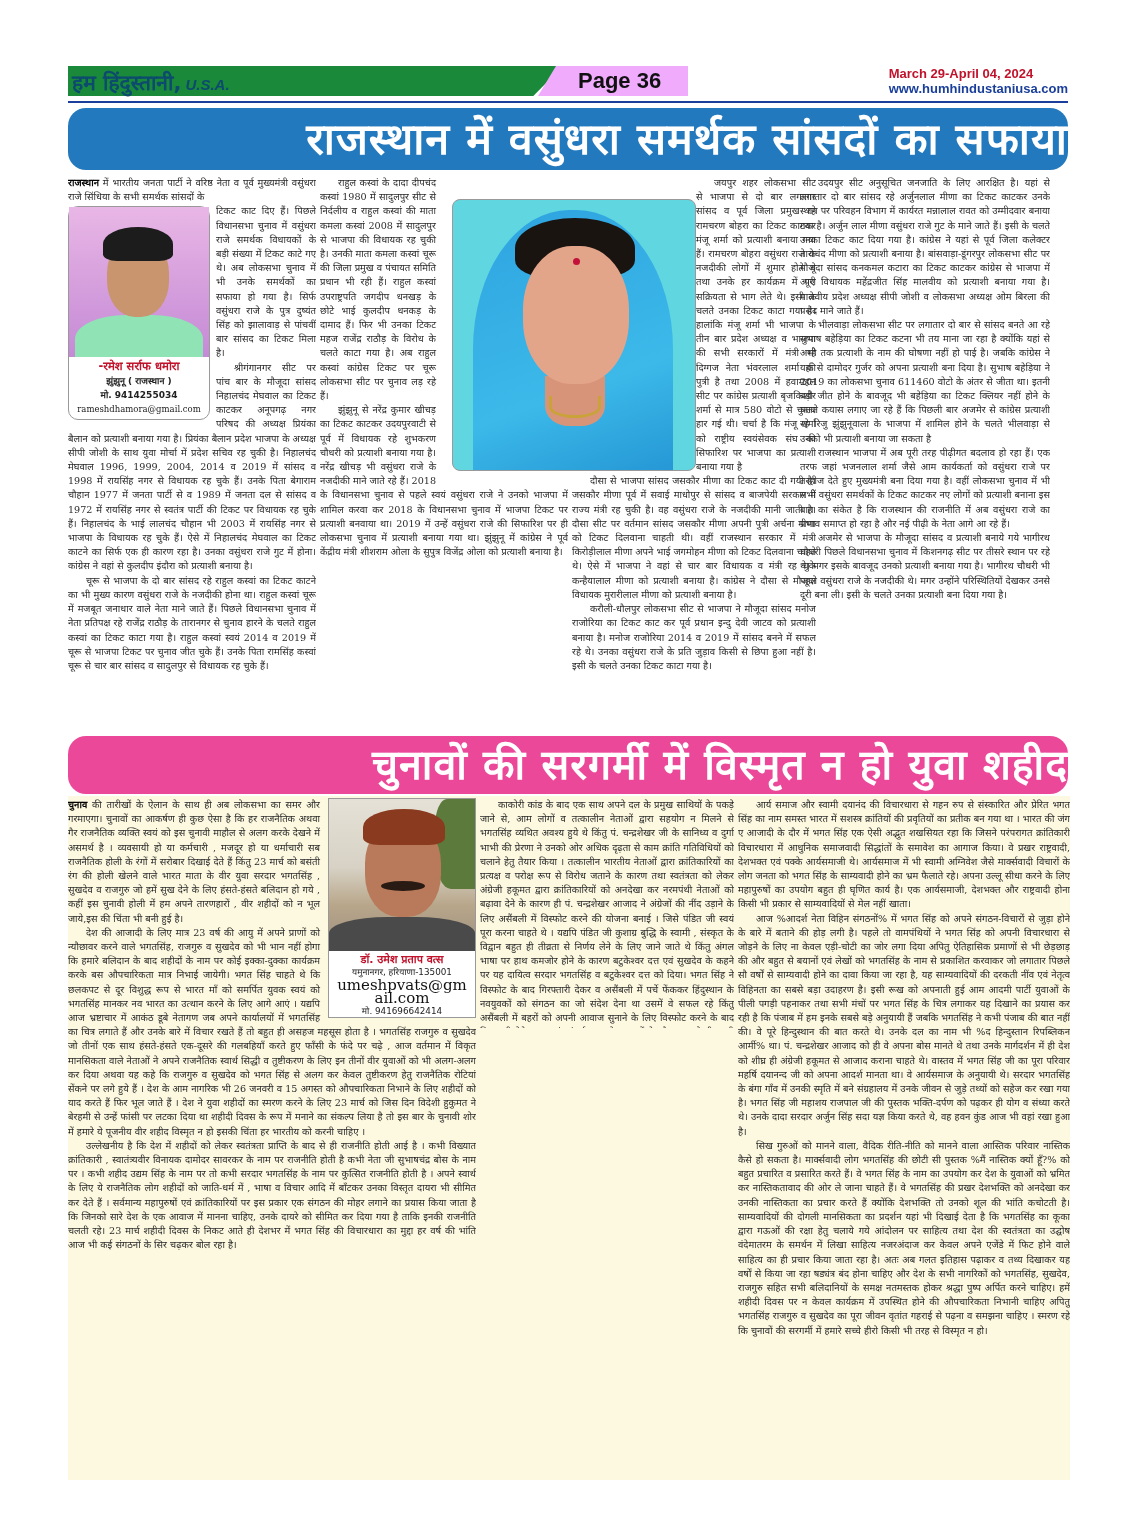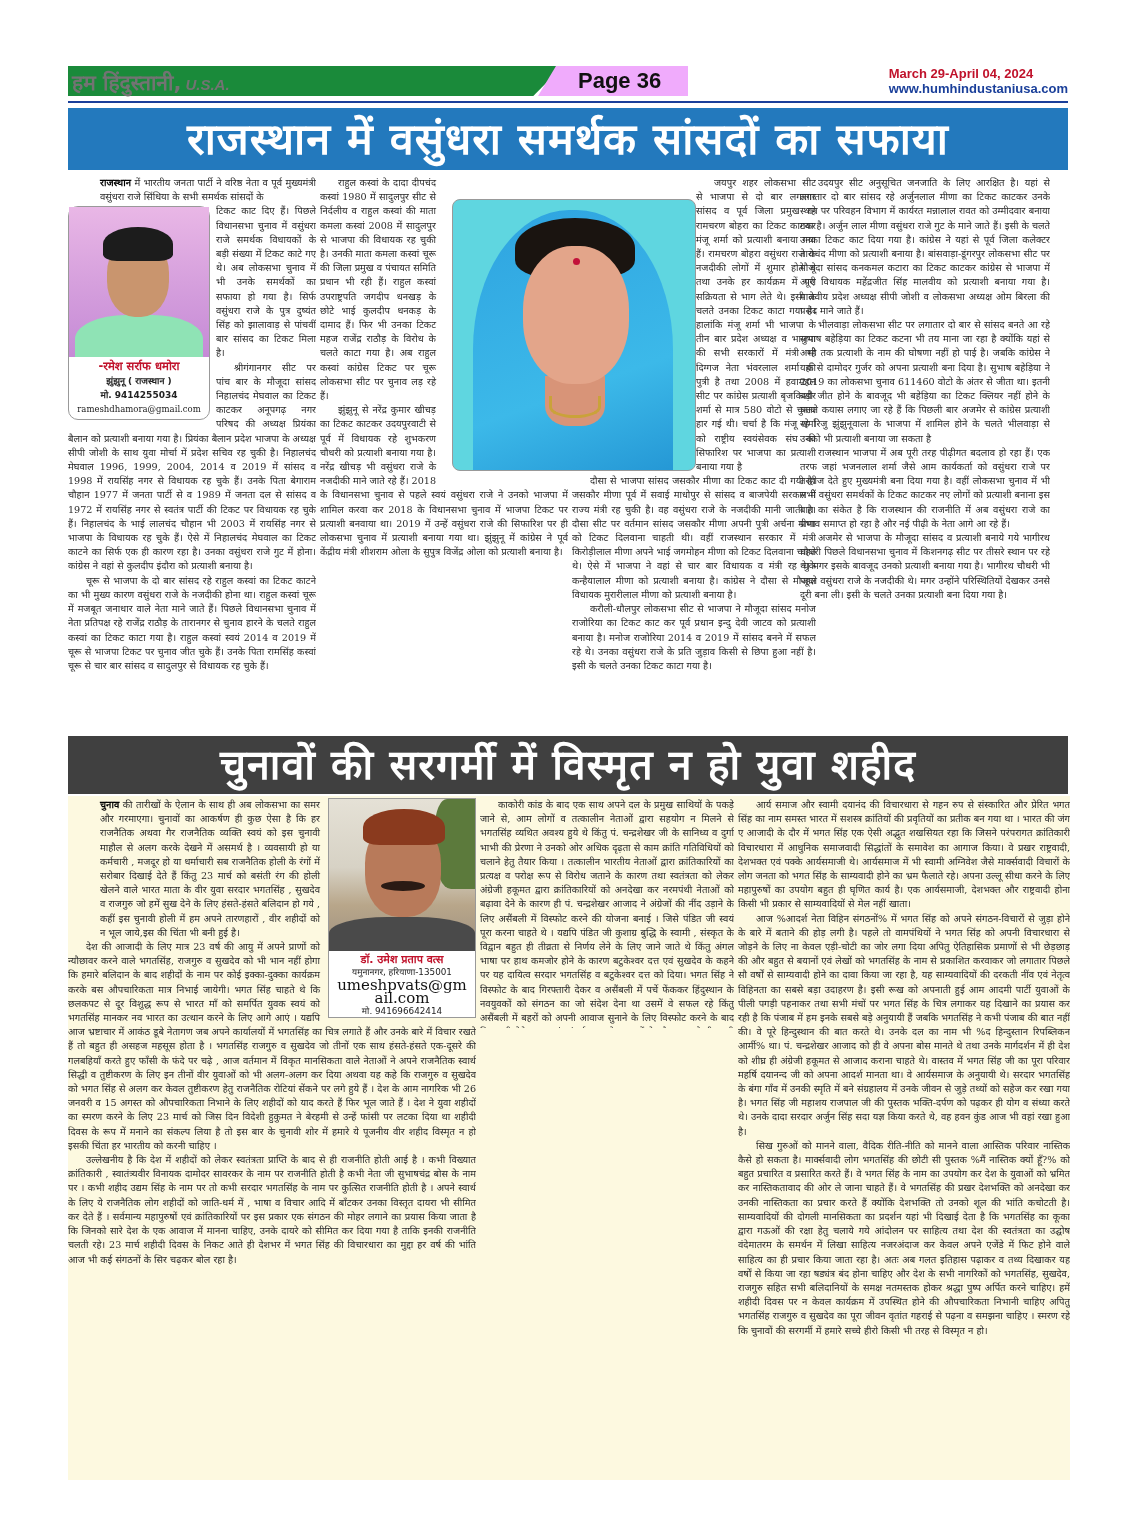--- a/index.html
+++ b/index.html
@@ -3,44 +3,44 @@
 <meta charset="utf-8">
 <style>
   * { box-sizing: border-box; margin: 0; padding: 0; }
   html, body { width: 1135px; height: 1533px; background: #ffffff; overflow: hidden; }
   body { font-family: "DejaVu Sans", sans-serif; color: #222; position: relative; }
 
   
   .masthead { position: absolute; left: 68px; top: 66px; width: 1000px; height: 34px; }
   .mast-green { position: absolute; left: 0; top: 0; width: 495px; height: 30px; background: #1a8a3a;
     clip-path: polygon(0 0, 100% 0, 94% 100%, 0 100%); }
-  .mast-title { position: absolute; left: 4px; top: 2px; color: #737373; font-weight: bold; font-size: 21px;
+  .mast-title { position: absolute; left: 4px; top: 2px; color: #0c4a6e; font-weight: bold; font-size: 21px;
     font-family: "DejaVu Sans", sans-serif; white-space: nowrap; }
   .mast-title .usa { font-style: italic; font-size: 15px; font-family: "Liberation Sans", sans-serif; margin-left: 4px; }
   .mast-page { position: absolute; left: 470px; top: 0; width: 150px; height: 30px; background: #f0abfc;
     clip-path: polygon(12% 0, 100% 0, 100% 100%, 0 100%); }
   .mast-page span { position: absolute; left: 40px; top: 2px; font-family: "Liberation Sans", sans-serif;
     font-weight: bold; font-size: 22px; color: #111; white-space: nowrap; }
   .mast-date { position: absolute; right: 0; top: 0; text-align: left; font-family: "Liberation Sans", sans-serif;
     font-weight: bold; font-size: 13px; line-height: 15px; }
   .mast-date .date { color: #c0122b; }
   .mast-date .url { color: #1a3f9a; }
   .mast-rule { position: absolute; left: 68px; top: 101px; width: 1000px; height: 2px; background: #1a3f9a; }
 
   
   .headline { position: absolute; left: 68px; width: 1000px; color: #fff; font-weight: bold;
-    text-align: center; font-family: "DejaVu Sans", sans-serif; white-space: nowrap; overflow: hidden; }
+    text-align: right; font-family: "DejaVu Sans", sans-serif; white-space: nowrap; overflow: hidden; border-radius: 18px; }
   .headline-1 { top: 108px; height: 62px; background: #2379bd; font-size: 43px; line-height: 62px; letter-spacing: 1px; }
-  .headline-2 { top: 736px; height: 58px; background: #404040; font-size: 41px; line-height: 58px; letter-spacing: 1px; }
+  .headline-2 { top: 736px; height: 58px; background: #ec4899; font-size: 41px; line-height: 58px; letter-spacing: 1px; }
 
   
   .col { position: absolute; font-family: "DejaVu Serif", serif; font-size: 9.6px; line-height: 14.2px;
     text-align: justify; color: #2a2a2a; overflow: hidden; }
   .col p { text-indent: 18px; }
-  .col p.first { text-indent: 0; margin-left: 32px; }
+  .col p.first { text-indent: 0; }
   .col b { font-weight: bold; color: #000; }
 
   .a1 { top: 176px; height: 556px; }
   .a1-c1 { left: 68px; width: 248px; }
   .a1-c2 { left: 320px; width: 248px; }
   .a1-c3 { left: 572px; width: 244px; }
   .a1-c4 { left: 800px; width: 250px; }
 
   
   .float-left { float: left; margin: 2px 6px 2px 0; border-radius: 10px; }

